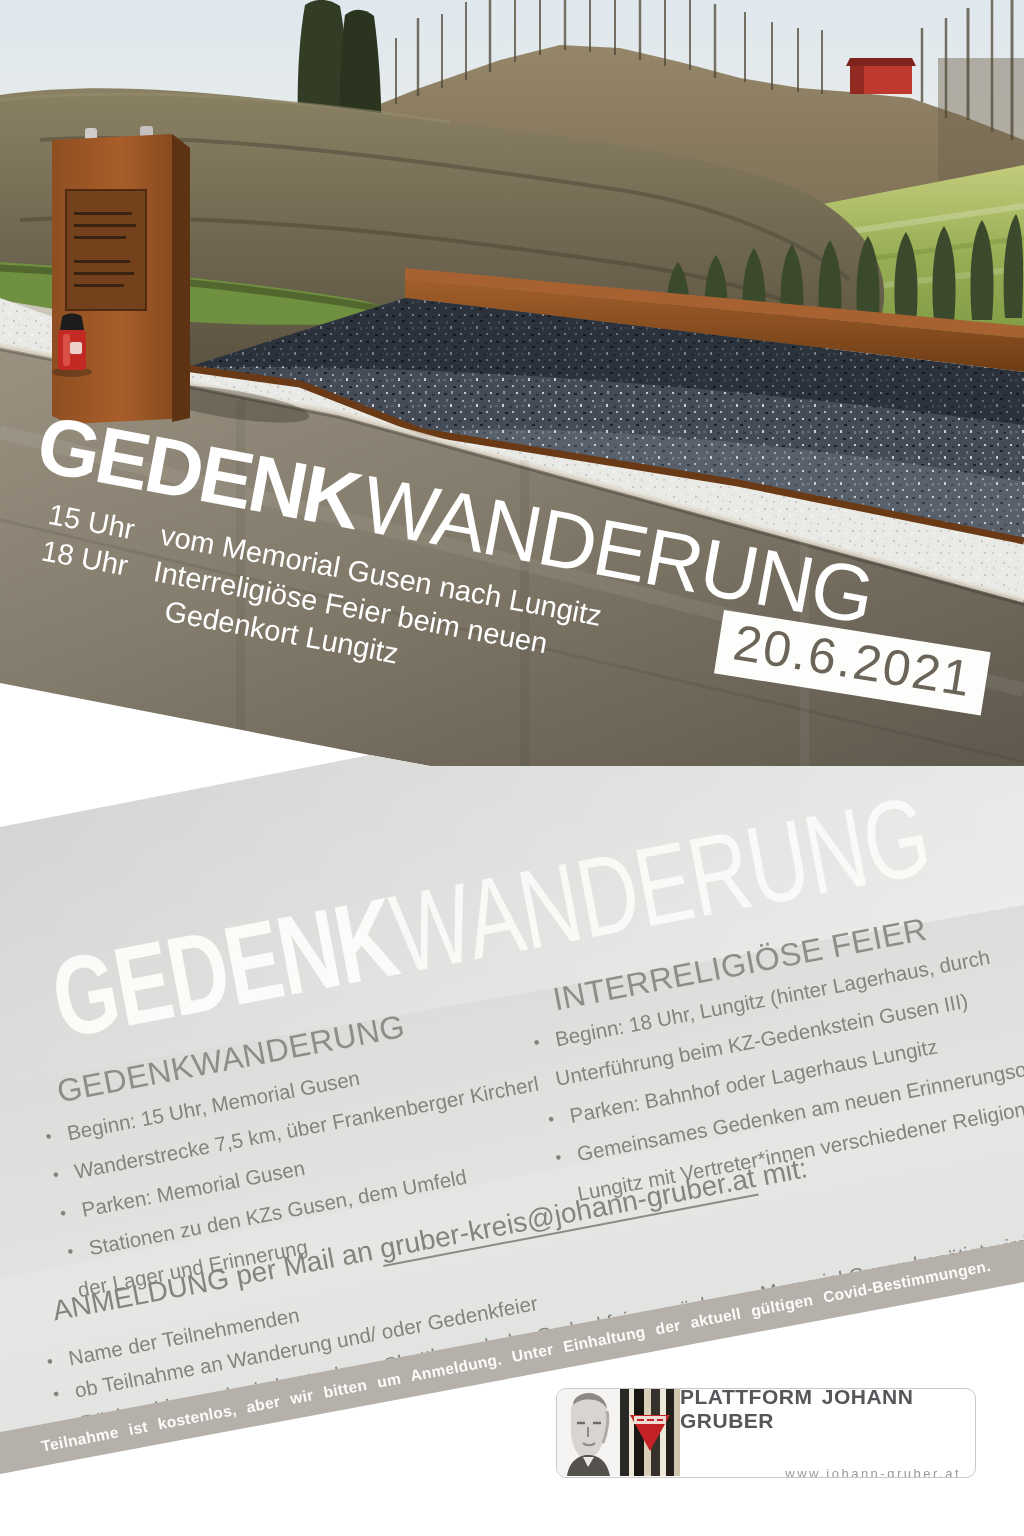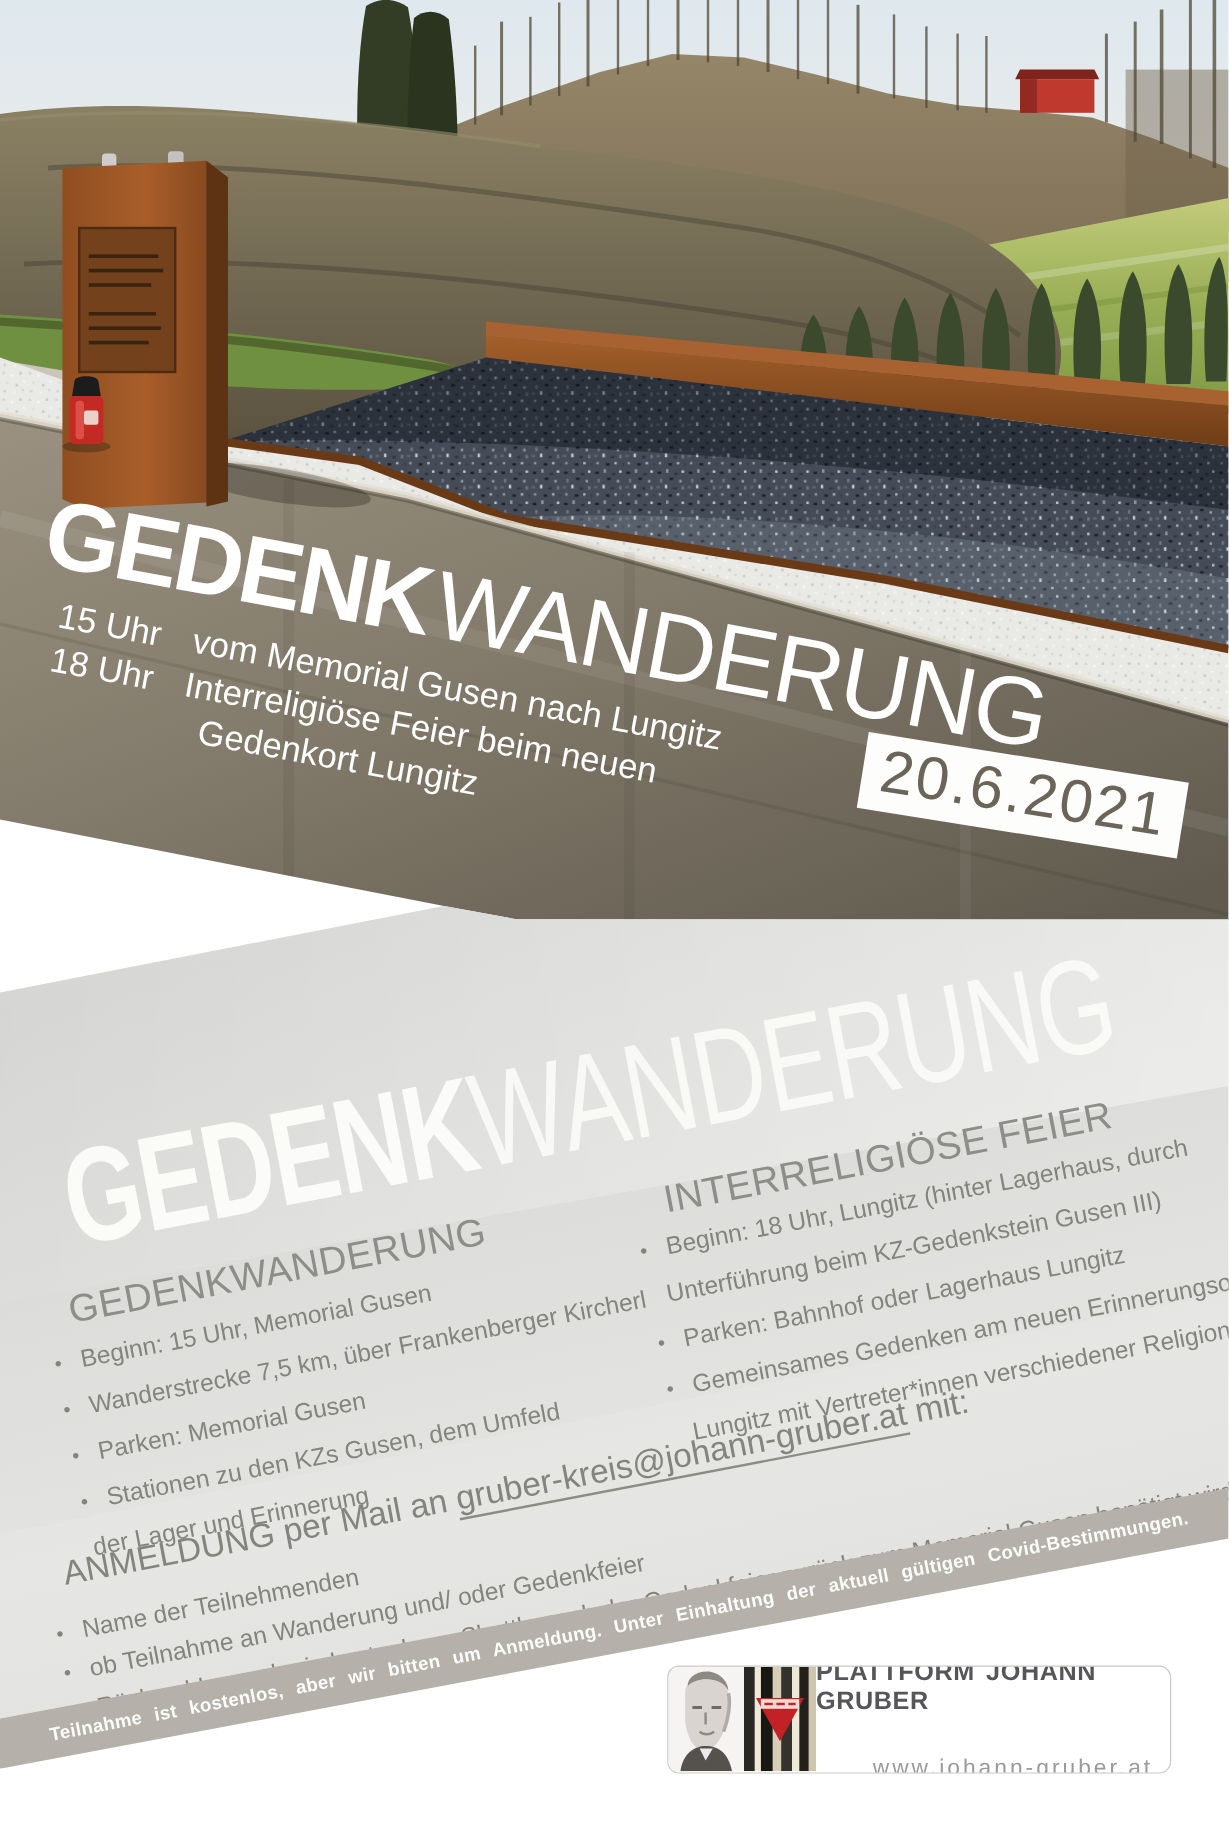--- a/index.html
+++ b/index.html
@@ -96,21 +96,21 @@
 
   
   .logo{
     left:556px;top:1388px;width:420px;height:90px;background:#ffffff;
     border:1.5px solid #c9c9c7;border-radius:10px;display:flex;overflow:hidden;
   }
   .logo .portrait{flex:0 0 63px;}
   .logo .stripes{flex:0 0 60px;}
   .logo-text{flex:1;display:flex;flex-direction:column;justify-content:center;align-items:flex-end;padding-right:14px;gap:29px;}
   .logo-name{font-size:21px;font-weight:700;color:#56565a;letter-spacing:0.5px;word-spacing:3px;}
-  .logo-url{font-size:19px;color:#9a9a9c;letter-spacing:2.5px;margin-top:4px;}
+  .logo-url{font-size:13px;color:#9a9a9c;letter-spacing:2.5px;margin-top:4px;}
 </style>
 </head>
 <body>
 
 <div id="poster">
 
   <div class="abs photo-wrap">
     <svg width="1024" height="770" viewBox="0 0 1024 770">
       <defs>
         <linearGradient id="skyG" x1="0" y1="0" x2="0" y2="1">

